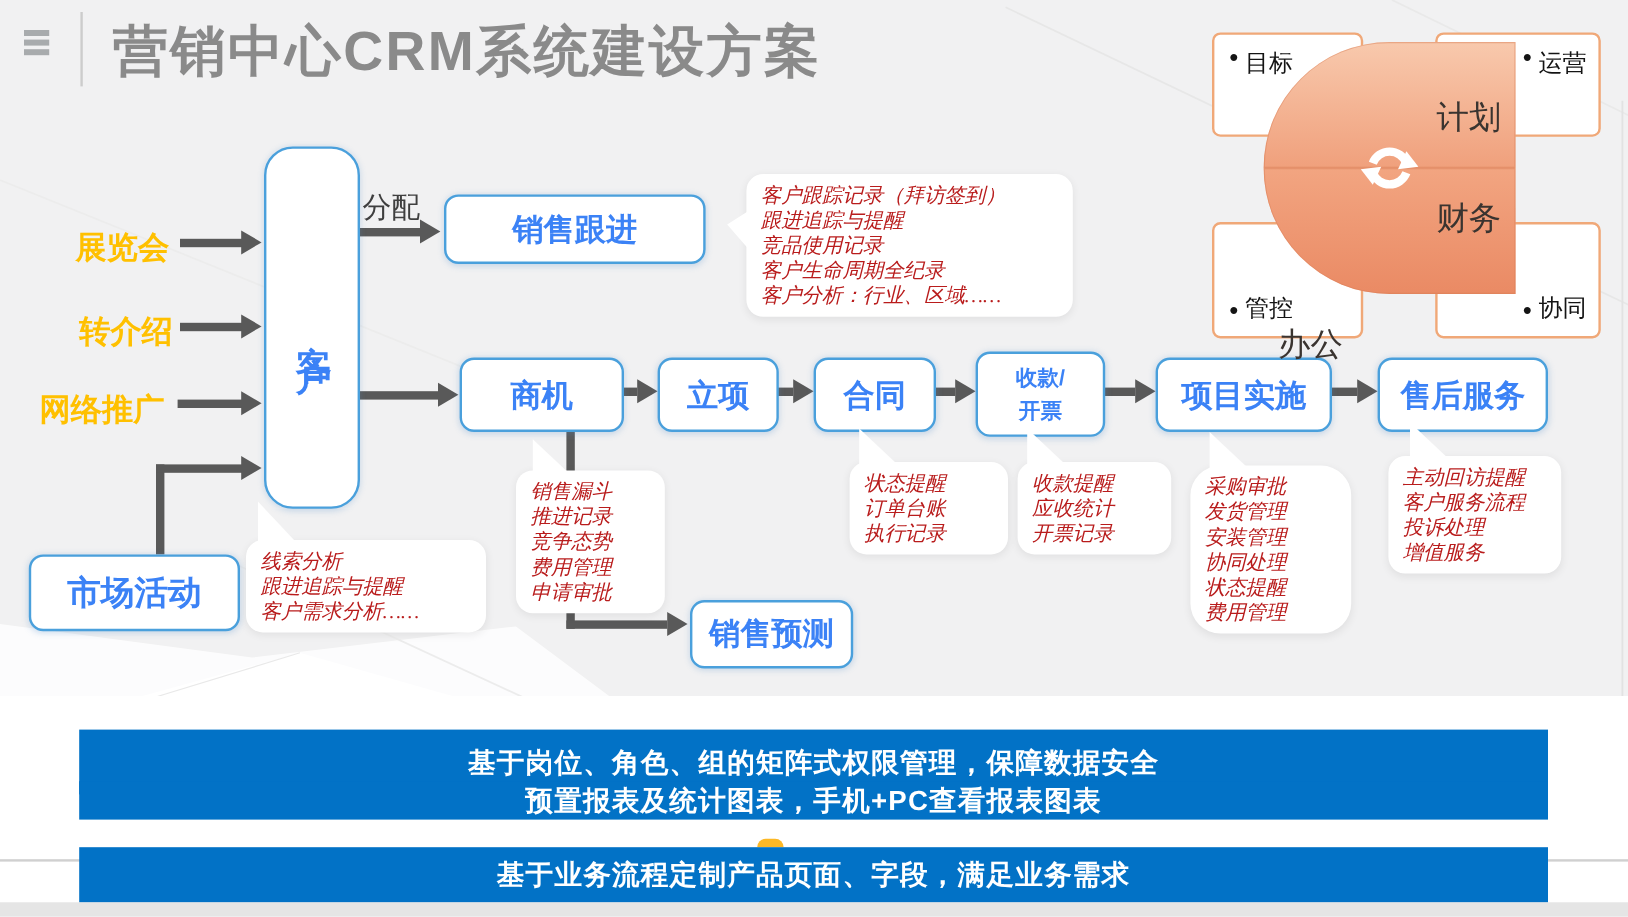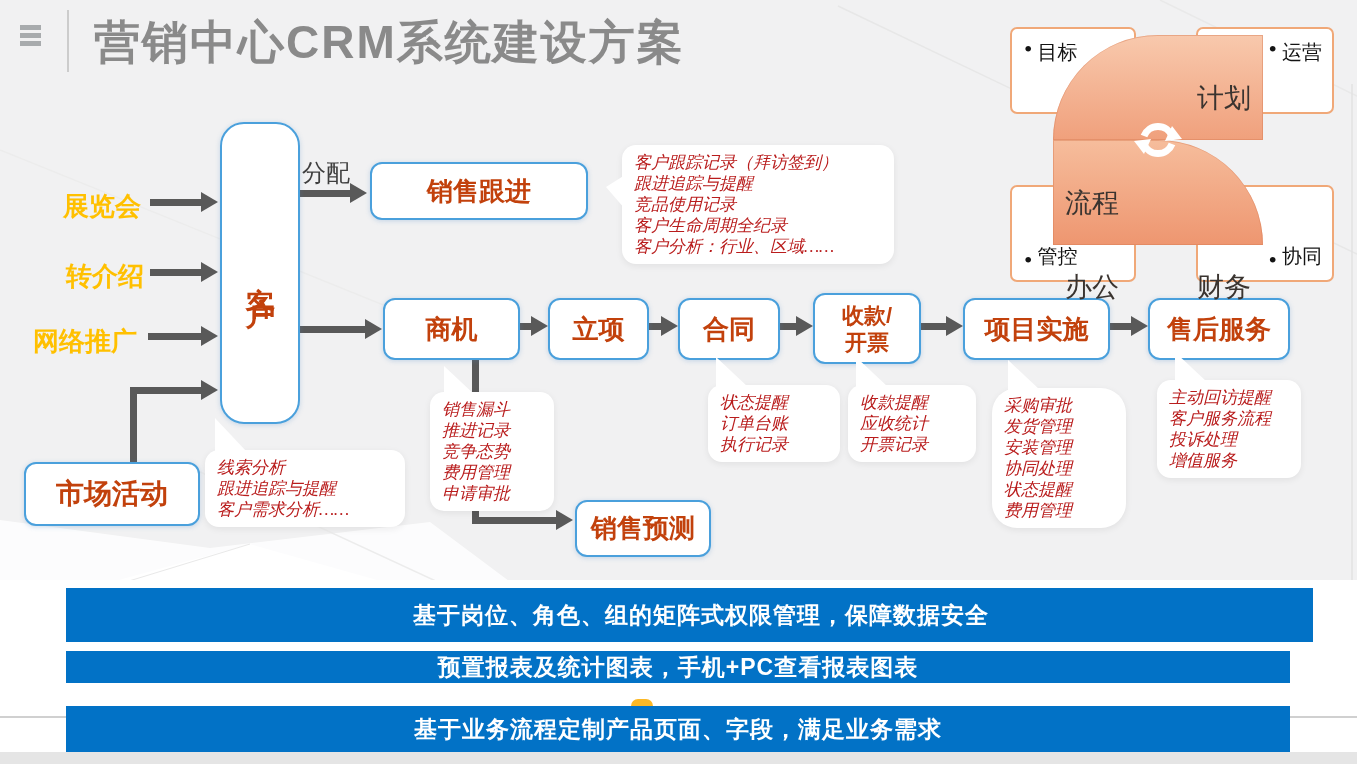--- a/index.html
+++ b/index.html
@@ -12,24 +12,24 @@
   .title-divider{left:67px;top:10px;width:2px;height:62px;background:#cccccc;}
   .page-title{left:94px;top:12px;font-size:46px;font-weight:bold;color:#8a8a8a;letter-spacing:2px;white-space:nowrap;}
   
   .src{font-size:26px;font-weight:bold;color:#FFC000;white-space:nowrap;}
   
   .bar-h{background:#595959;height:7px;}
   .bar-v{background:#595959;width:7px;}
   .head-r{width:0;height:0;border-top:10px solid transparent;border-bottom:10px solid transparent;border-left:17px solid #595959;}
   .arrow-part{position:absolute;z-index:2;}
   
-  .node{position:absolute;background:#ffffff;border:2px solid #4aa0dc;border-radius:12px;display:flex;align-items:center;justify-content:center;color:#c2410c;font-weight:bold;box-shadow:0 1px 5px rgba(80,140,200,.28);z-index:3;}
+  .node{position:absolute;background:#ffffff;border:2px solid #4aa0dc;border-radius:12px;display:flex;align-items:center;justify-content:center;color:#3b82f6;font-weight:bold;box-shadow:0 1px 5px rgba(80,140,200,.28);z-index:3;}
   .node-sm{font-size:26px;}
   .customer-text{writing-mode:vertical-rl;text-orientation:upright;font-size:30px;letter-spacing:10px;}
-  .pay-lines{line-height:27px;font-size:22px;text-align:center;}
+  .pay-lines{line-height:27px;font-size:18px;text-align:center;}
   .assign{font-size:24px;color:#3f3f3f;z-index:3;}
   
   .callout{position:absolute;background:#ffffff;border-radius:14px;box-shadow:0 2px 7px rgba(0,0,0,.07);z-index:3;padding:7px 12px;}
   .callout .ln{font-family:"Liberation Serif","DejaVu Serif",serif;font-style:italic;font-size:17px;line-height:21px;color:#b91c1c;white-space:nowrap;}
   .tail{position:absolute;width:0;height:0;}
   .tail-left{left:-16px;top:30px;border-top:12px solid transparent;border-bottom:22px solid transparent;border-right:19px solid #ffffff;}
   .tail-upL{border-bottom:30px solid #ffffff;border-right:32px solid transparent;top:-28px;}
   
   .corner-card{position:absolute;background:#ffffff;border:2px solid #f0a878;border-radius:7px;display:flex;align-items:flex-start;padding:10px 0 0 12px;font-family:"Liberation Serif","DejaVu Serif",serif;font-size:20px;color:#141414;z-index:2;}
   .corner-card .blt{font-size:24px;line-height:20px;margin-right:5px;}
@@ -220,40 +220,37 @@
   </div>
   <div class="corner-card" style="left:1196px;top:185px;width:112px;height:73px;align-items:flex-end;justify-content:flex-end;padding-bottom:10px;padding-right:10px;">
     <span class="blt">•</span>
     <span>协同</span>
   </div>
 
   <div class="qcircle">
     <div class="quad q-tl">
       <span class="qlabel">计划</span>
     </div>
-    <div class="quad q-tr">
-      <span class="qlabel">流程</span>
-    </div>
     <div class="quad q-bl">
       <span class="qlabel">财务</span>
     </div>
     <div class="quad q-br">
       <span class="qlabel">办公</span>
     </div>
   </div>
   <svg class="sync" viewBox="0 0 52 52">
     <g fill="none" stroke="#ffffff" stroke-width="7">
       <path d="M12 22 A15 15 0 0 1 40 22"></path>
       <path d="M40 30 A15 15 0 0 1 12 30"></path>
     </g>
     <polygon points="40,12 50,25 33,27" fill="#ffffff"></polygon>
     <polygon points="12,40 2,27 19,25" fill="#ffffff"></polygon>
   </svg>
 
-  <div class="banner" style="top:588px;height:54px;padding-left:23px;">
+  <div class="banner" style="top:608px;height:54px;">
     <span class="btxt">基于岗位、角色、组的矩阵式权限管理，保障数据安全</span>
   </div>
   <div class="banner" style="top:651px;height:32px;">
     <span class="btxt">预置报表及统计图表，手机+PC查看报表图表</span>
   </div>
   <div class="banner" style="top:706px;height:46px;">
     <span class="btxt">基于业务流程定制产品页面、字段，满足业务需求</span>
   </div>
 
 </div>

